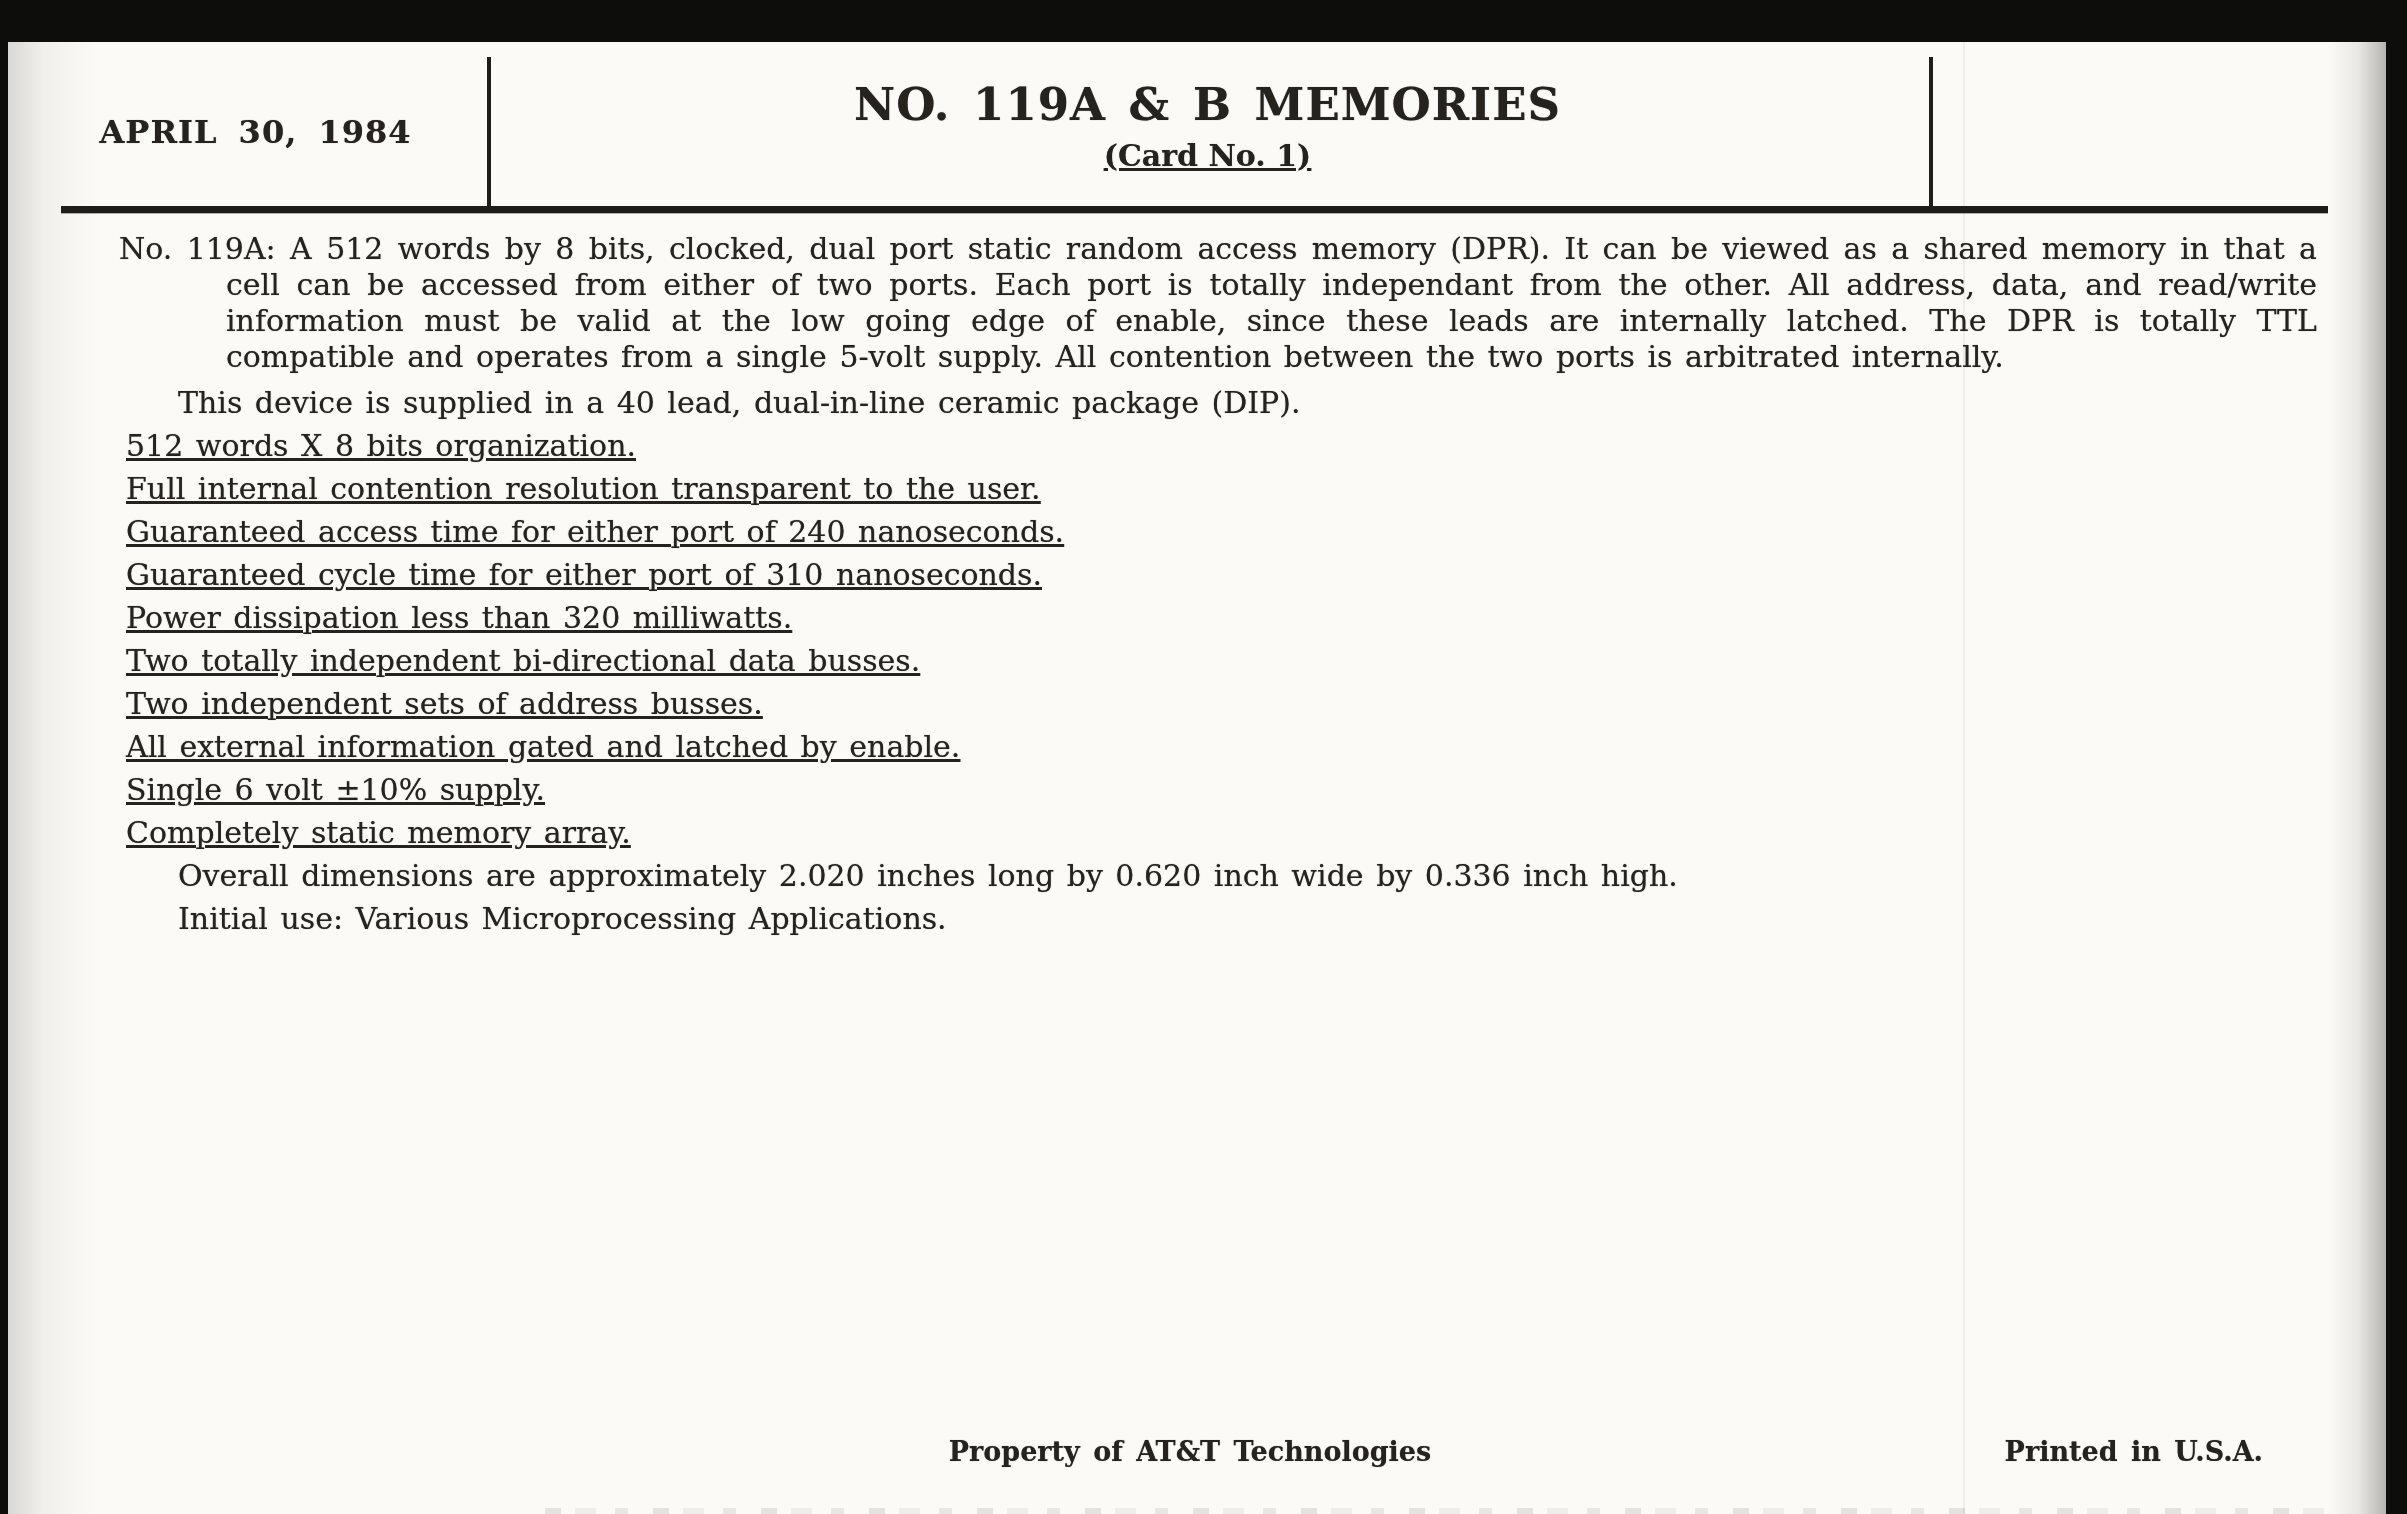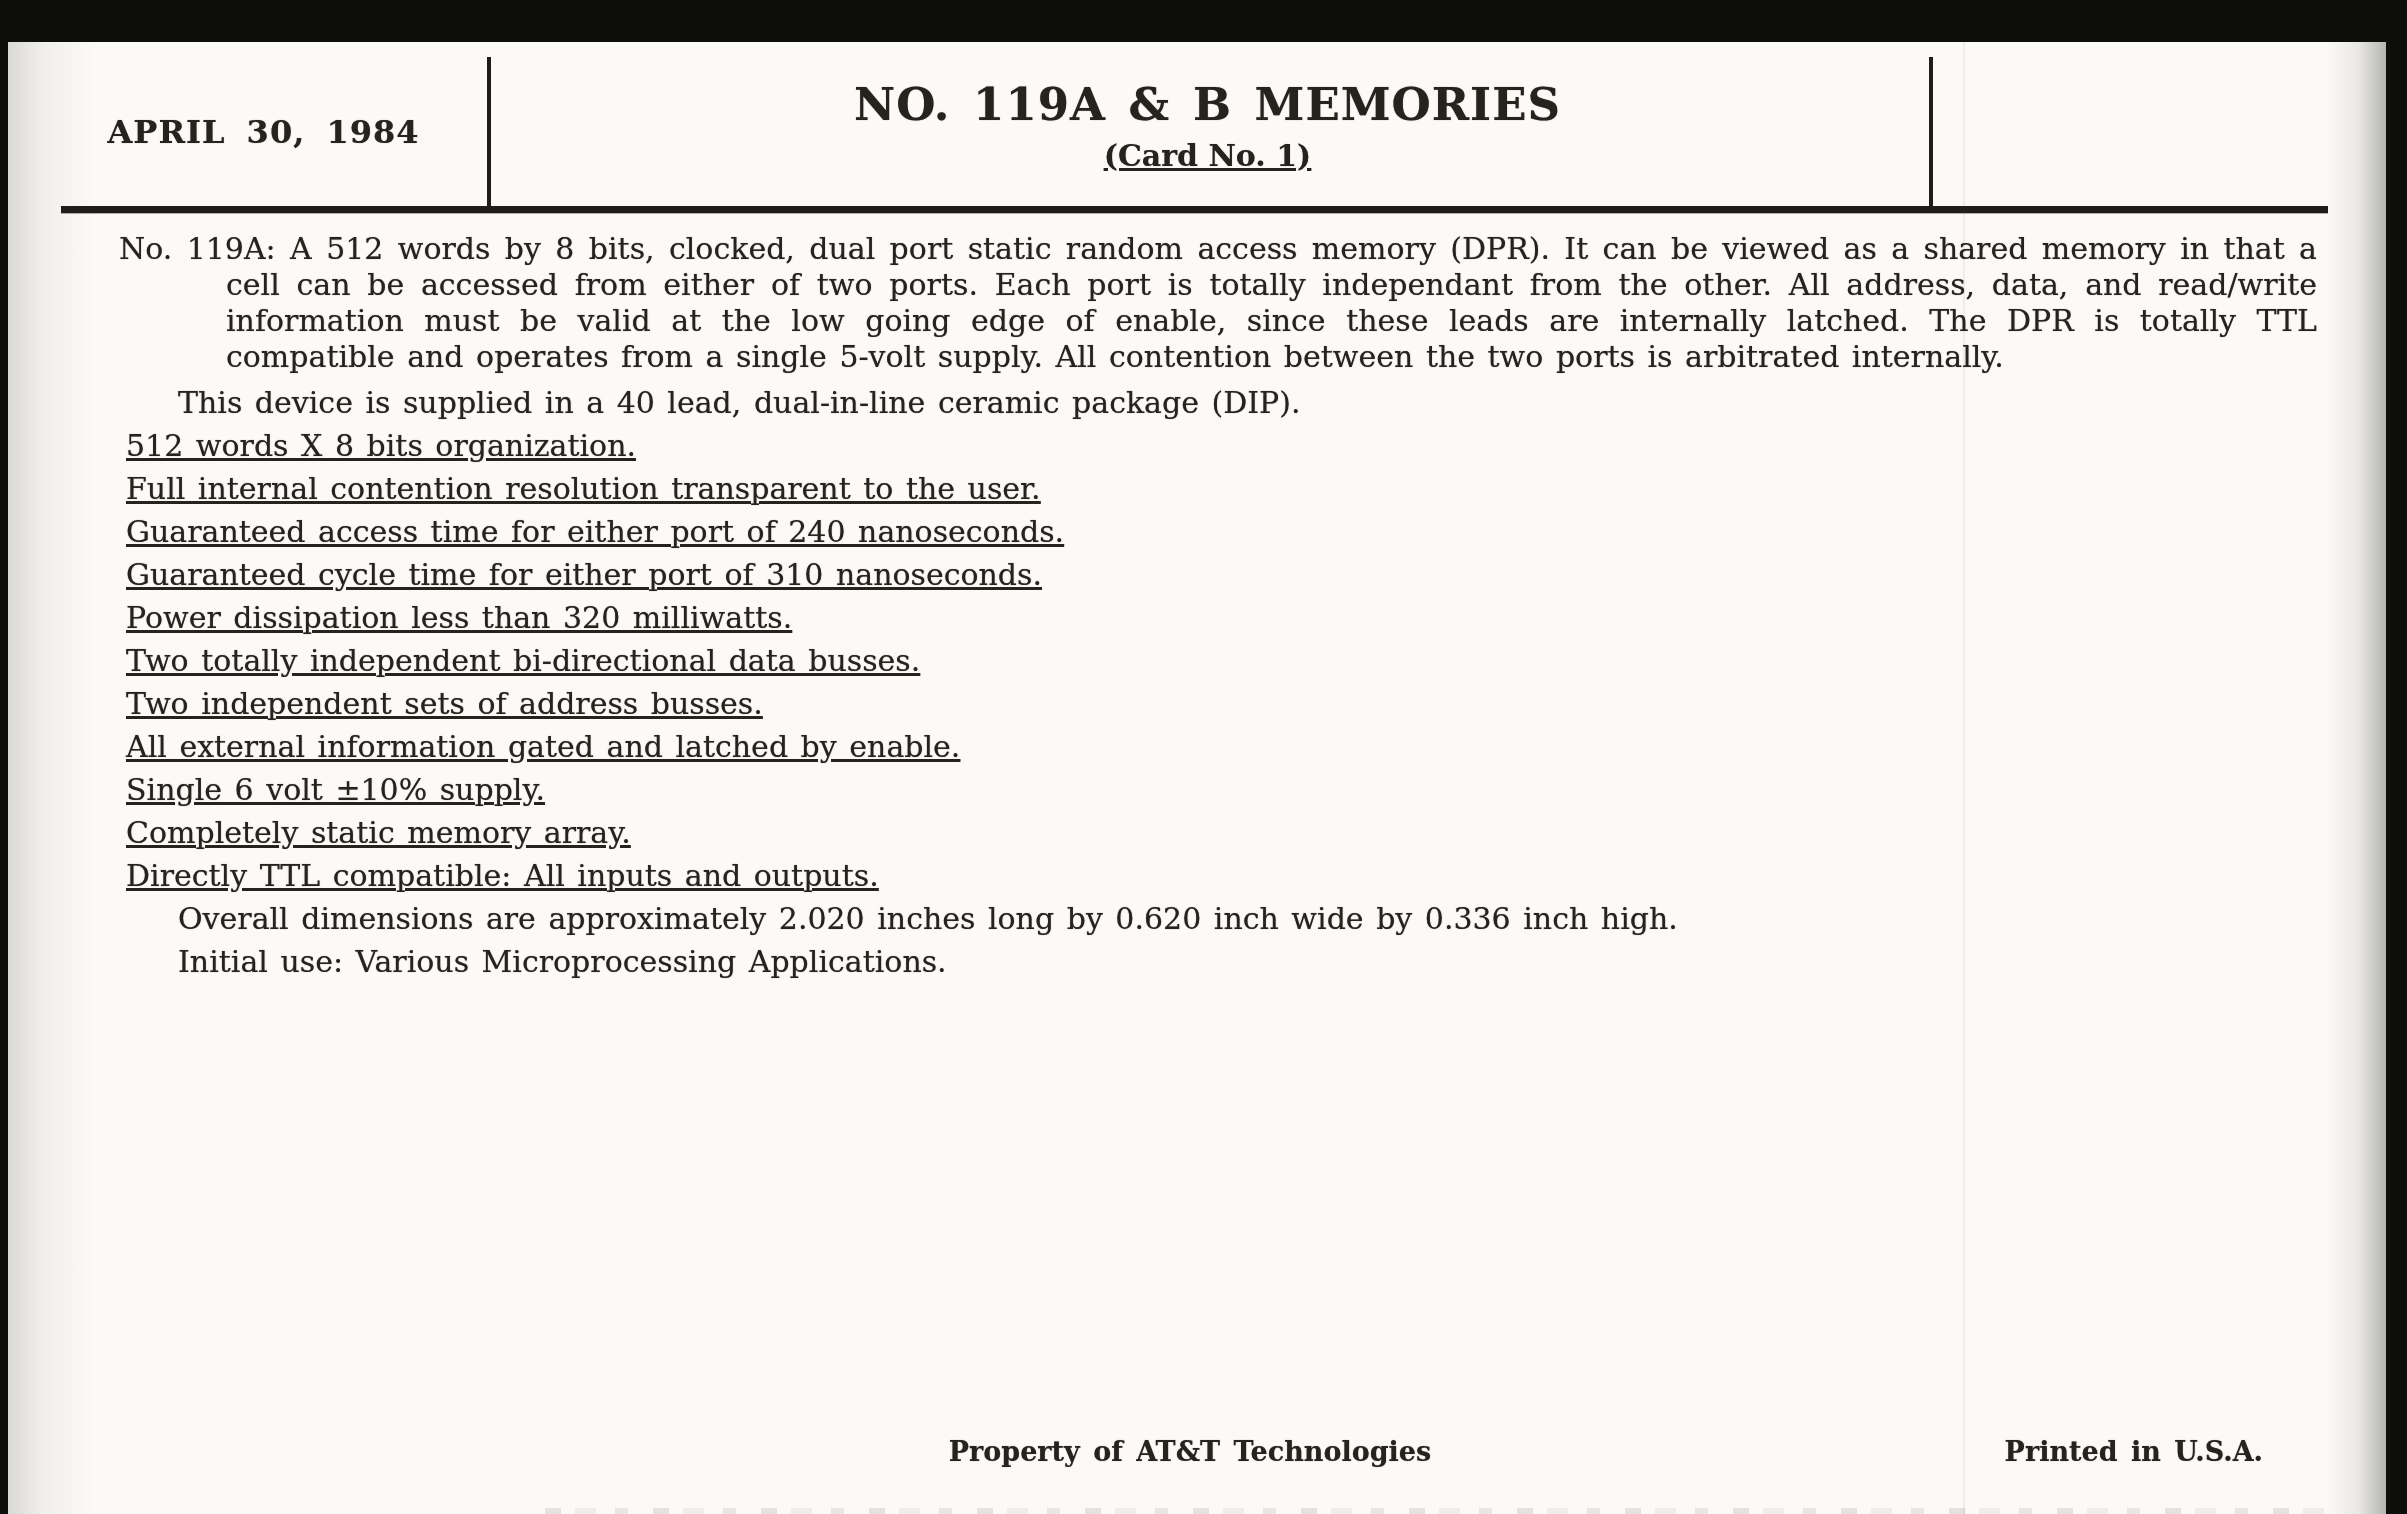--- a/index.html
+++ b/index.html
@@ -46,21 +46,21 @@
     background: var(--rule);
   }
   .hdr-divider.left  { left: 479px; }
   .hdr-divider.right { left: 1921px; }
   .hdr-rule {
     position: absolute; top: 164px; left: 53px; width: 2267px; height: 7px;
     background: var(--rule);
     box-shadow: 0 1px 0 rgba(40,38,34,0.35);
   }
   .hdr-date {
-    position: absolute; left: 16px; top: 71px; width: 479px;
+    position: absolute; left: 8px; top: 71px; width: 479px;
     text-align: center;
     font-weight: bold; font-size: 32px; letter-spacing: 1px; word-spacing: 9px;
     text-shadow: 0 0 1px rgba(38,35,31,0.55);
   }
   .hdr-titleblock {
     position: absolute; left: 479px; top: 36px; width: 1441px;
     text-align: center;
   }
   .hdr-title {
     font-weight: bold; font-size: 45px; letter-spacing: 1px; word-spacing: 6px;
@@ -134,21 +134,20 @@
         <div class="bline indent-2">512 words X 8 bits organization.</div>
         <div class="bline indent-2">Full internal contention resolution transparent to the user.</div>
         <div class="bline indent-2">Guaranteed access time for either port of 240 nanoseconds.</div>
         <div class="bline indent-2">Guaranteed cycle time for either port of 310 nanoseconds.</div>
         <div class="bline indent-2">Power dissipation less than 320 milliwatts.</div>
         <div class="bline indent-2">Two totally independent bi-directional data busses.</div>
         <div class="bline indent-2">Two independent sets of address busses.</div>
         <div class="bline indent-2">All external information gated and latched by enable.</div>
         <div class="bline indent-2">Single 6 volt ±10% supply.</div>
         <div class="bline indent-2">Completely static memory array.</div>
-        <div class="bline indent-2">Directly TTL compatible: All inputs and outputs.</div>
       </div>
 
       <div class="bline indent-1">Overall dimensions are approximately 2.020 inches long by 0.620 inch wide by 0.336 inch high.</div>
       <div class="bline indent-1">Initial use: Various Microprocessing Applications.</div>
     </div>
 
     <div class="doc-footer">
       <div class="footer-center">Property of AT&amp;T Technologies</div>
       <div class="footer-right">Printed in U.S.A.</div>
     </div>

